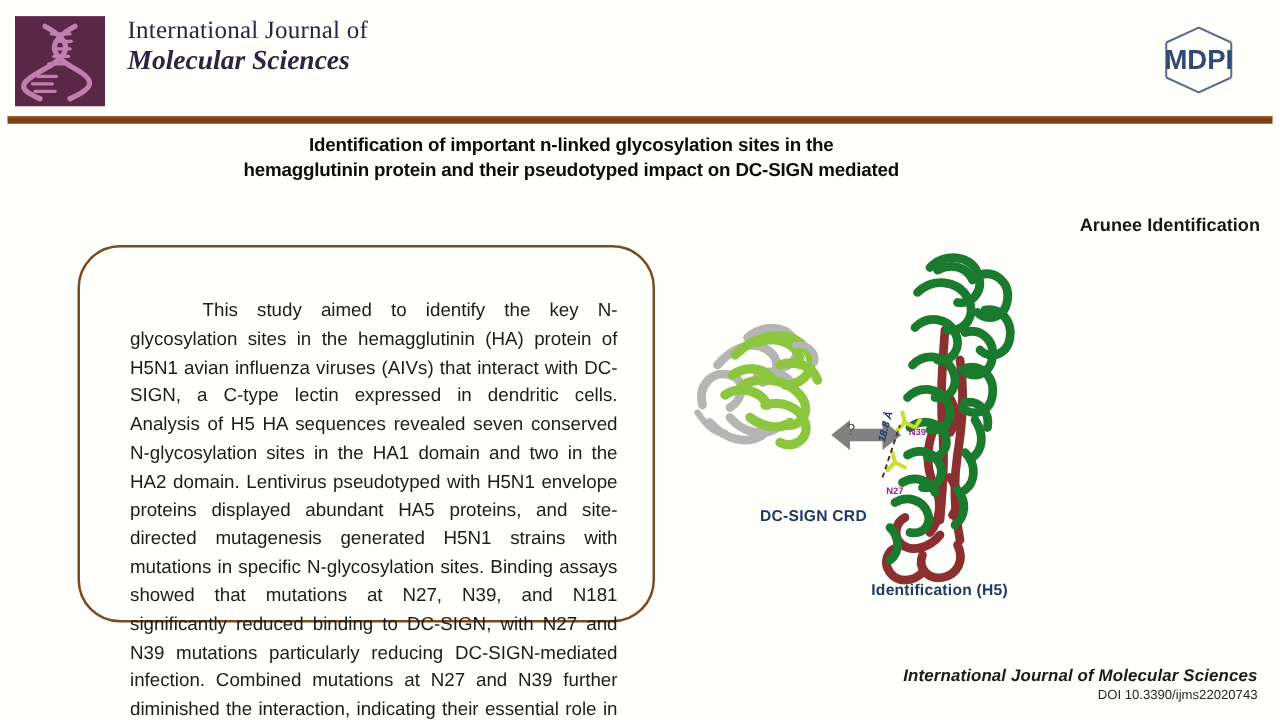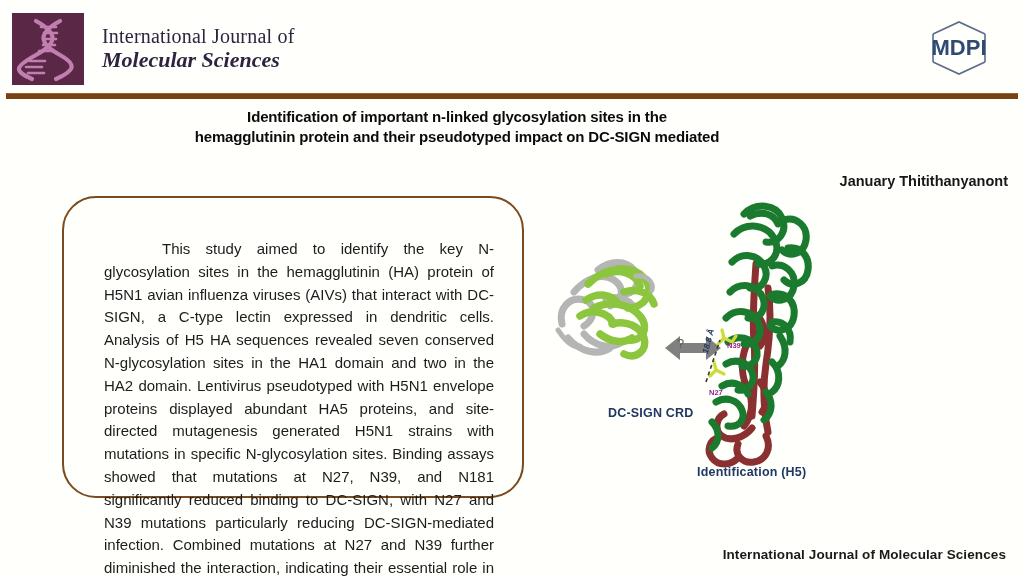--- a/index.html
+++ b/index.html
@@ -19,21 +19,21 @@
   #header {
     position: absolute;
     left: 0; top: 0;
     width: 1024px;
     height: 96px;
   }
   #journal-logo {
     position: absolute;
     left: 12px; top: 13px;
     display: flex;
-    align-items: center;
+    align-items: flex-start;
   }
   #logo-mark {
     width: 72px; height: 72px;
     background: #5b2747;
     position: relative;
     overflow: hidden;
     flex: none;
   }
   #logo-mark svg { display: block; }
   #journal-name {
@@ -186,20 +186,21 @@
   
   #footer {
     position: absolute;
     right: 18px; bottom: 14px;
     text-align: right;
     color: #1a1a1a;
   }
   #footer .f-journal {
     font-size: 13.5px;
     font-weight: bold;
+    font-style: italic;
     letter-spacing: .1px;
     display: block;
   }
   #footer .f-volume {
     font-size: 10.5px;
     font-style: italic;
     display: block;
     margin-top: 3px;
     color: #252525;
   }
@@ -255,21 +256,21 @@
 
   <div id="header-rule"></div>
 </div>
 
 <div id="title">
   <span class="t-line">Identification of important n-linked glycosylation sites in the</span>
   <span class="t-line">hemagglutinin protein and their pseudotyped impact on DC-SIGN mediated</span>
 </div>
 
 <div id="author-block">
-  <span class="au-line">January Thitithanyanont</span>
+  <span class="au-line">Arunee Identification</span>
 </div>
 
 <div id="abstract-box"></div>
 <div id="abstract-text">This study aimed to identify the key N-glycosylation sites in the hemagglutinin (HA) protein of H5N1 avian influenza viruses (AIVs) that interact with DC-SIGN, a C-type lectin expressed in dendritic cells. Analysis of H5 HA sequences revealed seven conserved N-glycosylation sites in the HA1 domain and two in the HA2 domain. Lentivirus pseudotyped with H5N1 envelope proteins displayed abundant HA5 proteins, and site-directed mutagenesis generated H5N1 strains with mutations in specific N-glycosylation sites. Binding assays showed that mutations at N27, N39, and N181 significantly reduced binding to DC-SIGN, with N27 and N39 mutations particularly reducing DC-SIGN-mediated infection. Combined mutations at N27 and N39 further diminished the interaction, indicating their essential role in DC-SIGN-mediated H5N1 infection.</div>
 
 <div id="figure">
   <svg width="300" height="300" viewBox="0 0 300 300" aria-hidden="true">
 
     <g>
 
@@ -353,13 +354,14 @@
 
 <div id="label-dcsign">DC-SIGN CRD</div>
 <div id="label-ha">Identification (H5)</div>
 <div id="label-n39">N39</div>
 <div id="label-n27">N27</div>
 <div id="label-dist">18.8 Å</div>
 <div id="label-question">?</div>
 
 <div id="footer">
   <span class="f-journal">International Journal of Molecular Sciences</span>
+  <span class="f-doi">DOI 10.3390/ijms22020743</span>
 </div>
 
 </body></html>

